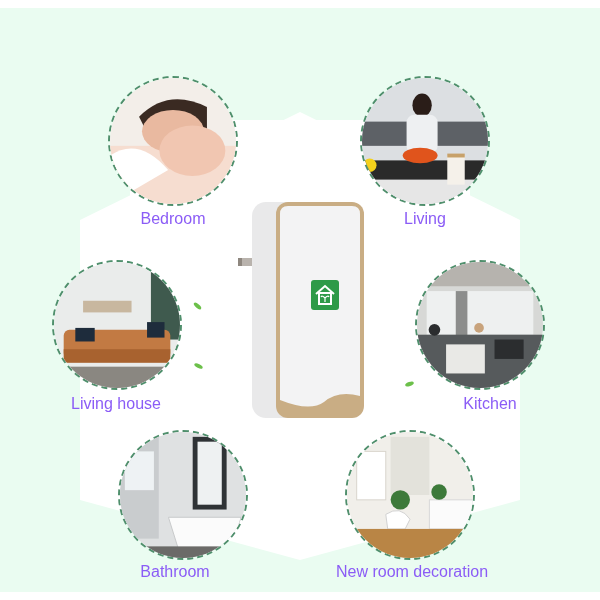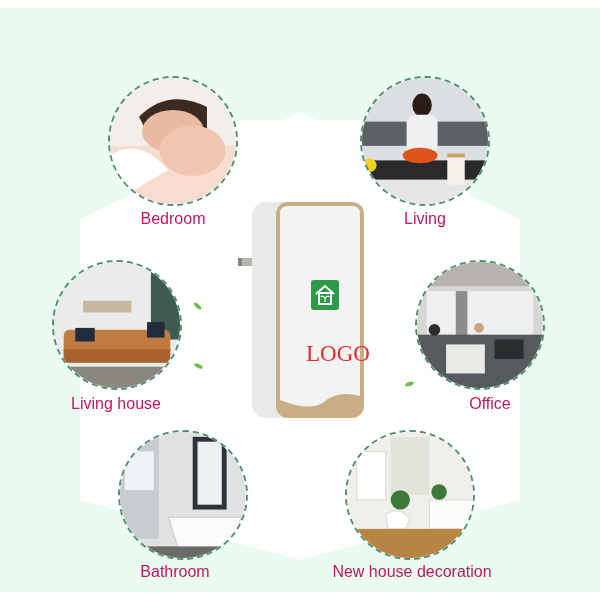--- a/index.html
+++ b/index.html
@@ -14,21 +14,21 @@
     }
     .hex {
       position: absolute; left: 0; top: 0; width: 600px; height: 600px;
     }
     .room {
       position: absolute; width: 130px; height: 130px; border-radius: 50%;
       border: 2px dashed #4f8f6c; box-sizing: border-box; overflow: hidden;
     }
     .room svg { width: 100%; height: 100%; display: block; }
     .label {
-      position: absolute; font-size: 16px; color: #be185d; white-space: nowrap;
+      position: absolute; font-size: 16px; color: #8b5cf6; white-space: nowrap;
       transform: translateX(-50%);
     }
     .device { position: absolute; left: 238px; top: 200px; width: 130px; height: 222px; }
     .leaf { position: absolute; width: 9px; height: 4px; background: #6cc04a; border-radius: 50%; }
   </style>
 </head>
 <body>
 
 <div class="canvas"></div>
 
@@ -85,21 +85,21 @@
     <rect x="0" y="0" width="130" height="25" fill="#b6b3ae"></rect>
     <rect x="10" y="30" width="110" height="45" fill="#eef0f0"></rect>
     <rect x="40" y="30" width="12" height="50" fill="#8c8d8c"></rect>
     <rect x="0" y="75" width="130" height="55" fill="#565a5c"></rect>
     <rect x="30" y="85" width="40" height="30" fill="#e9e9e6"></rect>
     <rect x="80" y="80" width="30" height="20" fill="#2b2d2f"></rect>
     <circle cx="18" cy="70" r="6" fill="#2b2d2f"></circle>
     <circle cx="64" cy="68" r="5" fill="#c8a37c"></circle>
   </svg>
 </div>
-<div class="label" style="left:490px; top:395px;">Office</div>
+<div class="label" style="left:490px; top:395px;">Kitchen</div>
 
 <div class="room" style="left:118px; top:430px;">
   <svg viewBox="0 0 130 130">
     <rect width="130" height="130" fill="#dfe1e2"></rect>
     <rect x="0" y="0" width="40" height="110" fill="#c9ccce"></rect>
     <rect x="5" y="20" width="30" height="40" fill="#eef2f4"></rect>
     <rect x="75" y="5" width="35" height="75" fill="#2f3336"></rect>
     <rect x="80" y="10" width="25" height="65" fill="#eef1f2"></rect>
     <path d="M50 88 L125 88 L115 120 L60 120 Z" fill="#fbfbfb" stroke="#c6c8c9"></path>
     <rect x="0" y="118" width="130" height="12" fill="#6b6a68"></rect>
@@ -112,35 +112,34 @@
     <rect width="130" height="130" fill="#f1efea"></rect>
     <rect x="10" y="20" width="30" height="50" fill="#ffffff" stroke="#d8d4cc"></rect>
     <rect x="45" y="5" width="40" height="60" fill="#e3e2db"></rect>
     <rect x="85" y="70" width="45" height="30" fill="#fbfbfb" stroke="#d7d7d7"></rect>
     <circle cx="55" cy="70" r="10" fill="#3d7a3a"></circle>
     <circle cx="95" cy="62" r="8" fill="#3d7a3a"></circle>
     <path d="M40 85 Q55 75 65 90 L60 100 L42 100 Z" fill="#ffffff" stroke="#cfcfcf"></path>
     <rect x="0" y="100" width="130" height="30" fill="#b98545"></rect>
   </svg>
 </div>
-<div class="label" style="left:412px; top:563px;">New house decoration</div>
+<div class="label" style="left:412px; top:563px;">New room decoration</div>
 
 <div class="leaf" style="left:193px; top:304px; transform:rotate(40deg);"></div>
 <div class="leaf" style="left:194px; top:364px; transform:rotate(25deg);"></div>
 <div class="leaf" style="left:405px; top:382px; transform:rotate(-20deg);"></div>
 
 <div class="device">
   <svg viewBox="0 0 130 222" width="130" height="222">
     <rect x="0" y="58" width="14" height="8" fill="#b9b3ad"></rect>
     <rect x="0" y="58" width="4" height="8" fill="#8e877f"></rect>
     <rect x="14" y="2" width="70" height="216" rx="14" fill="#e9e9ea"></rect>
     <rect x="38" y="2" width="88" height="216" rx="12" fill="#c9ad84"></rect>
     <path d="M42 14 Q42 6 50 6 L114 6 Q122 6 122 14 L122 196 Q100 190 86 202 Q72 212 42 200 Z" fill="#f3f3f4"></path>
   </svg>
   <div style="position:absolute; left:73px; top:80px; width:28px; height:30px; background:#2e9a48; border-radius:3px;">
     <svg viewBox="0 0 28 30" width="28" height="30">
       <path d="M5 14 L14 6 L23 14" stroke="#ffffff" stroke-width="2" fill="none"></path>
       <rect x="8" y="13" width="12" height="11" fill="none" stroke="#ffffff" stroke-width="2"></rect>
       <path d="M14 22 L14 17 M14 18 Q11 15 10 17 M14 18 Q17 15 18 17" stroke="#ffffff" stroke-width="1.2" fill="none"></path>
     </svg>
   </div>
-  <div style="position:absolute; left:68px; top:141px; font-family:'Liberation Serif', serif; font-size:23px; color:#e52a2a;">LOGO</div>
 </div>
 
 </body></html>

